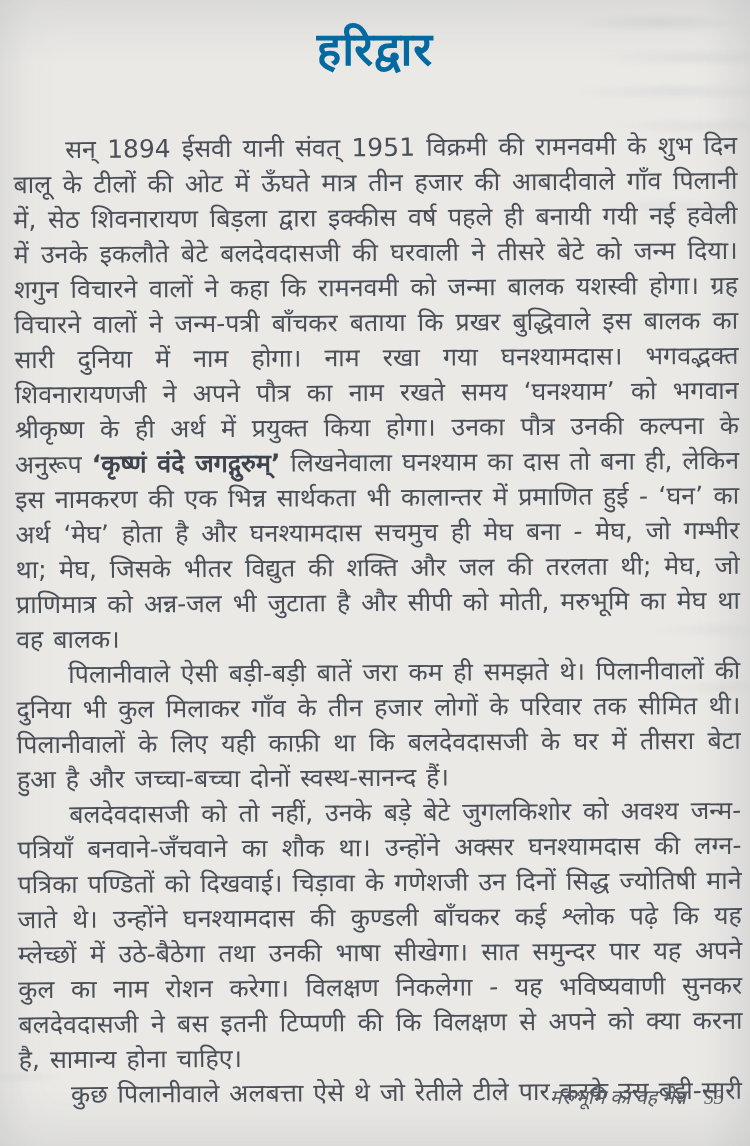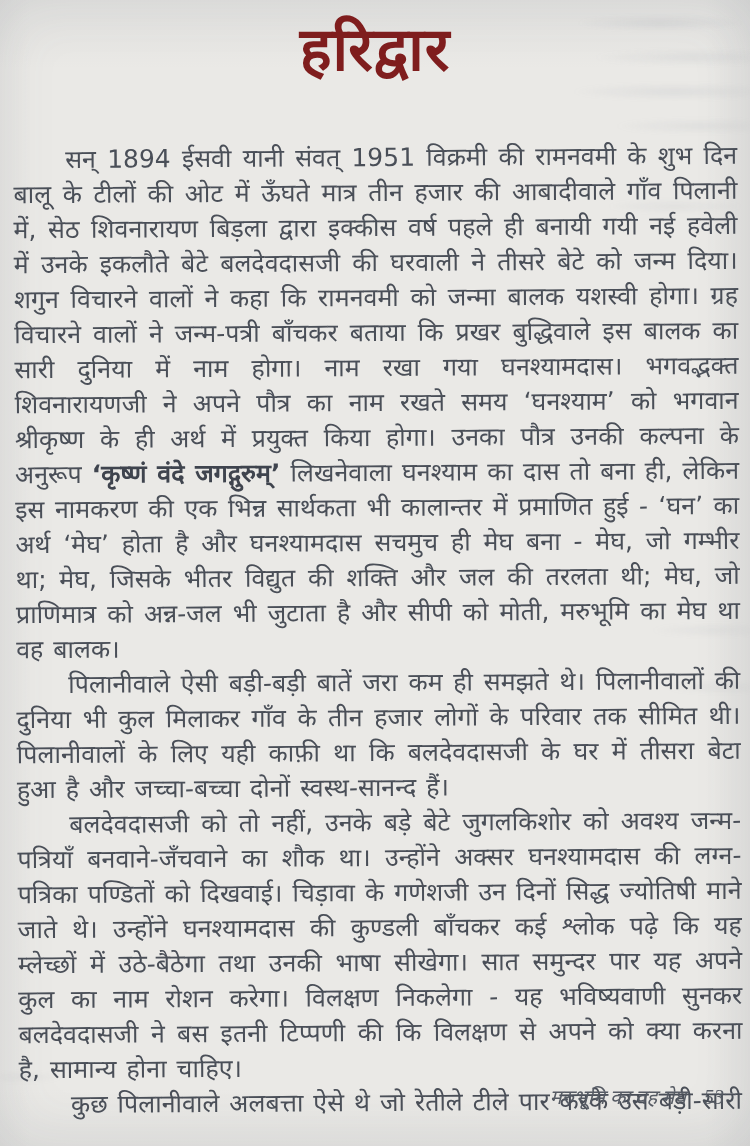--- a/index.html
+++ b/index.html
@@ -38,26 +38,26 @@
       radial-gradient(ellipse 120px 11px at 93% 11%, rgba(130,138,152,0.10), transparent 70%),
       radial-gradient(ellipse 100px 10px at 90% 18%, rgba(130,138,152,0.09), transparent 70%),
       radial-gradient(ellipse 90px 10px  at 95% 55%, rgba(130,138,152,0.08), transparent 70%),
       radial-gradient(ellipse 80px 9px   at 96% 60%, rgba(130,138,152,0.08), transparent 70%),
       radial-gradient(ellipse 60px 8px   at 3% 94%,  rgba(130,138,152,0.07), transparent 70%);
     filter: blur(2px);
   }
   .page-title {
     position: relative;
     margin: 0;
-    padding-top: 6px;
+    padding-top: 16px;
     text-align: center;
-    font-size: 60px;
+    font-size: 46px;
     font-weight: 700;
     letter-spacing: 1px;
-    color: #7f1d1d;
+    color: #0369a1;
   }
   .page-text {
     position: relative;
     margin-top: 52px;
     padding: 0 13px 0 13px;
     transform: rotate(-0.35deg);
     transform-origin: 50% 0;
   }
   .para {
     margin: 0;

